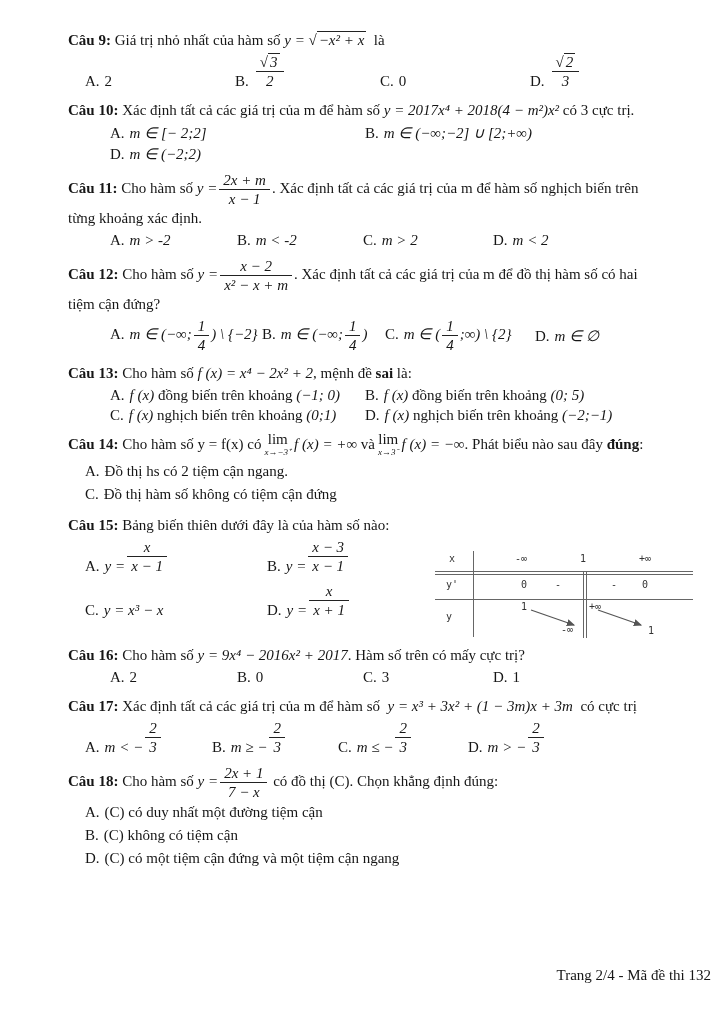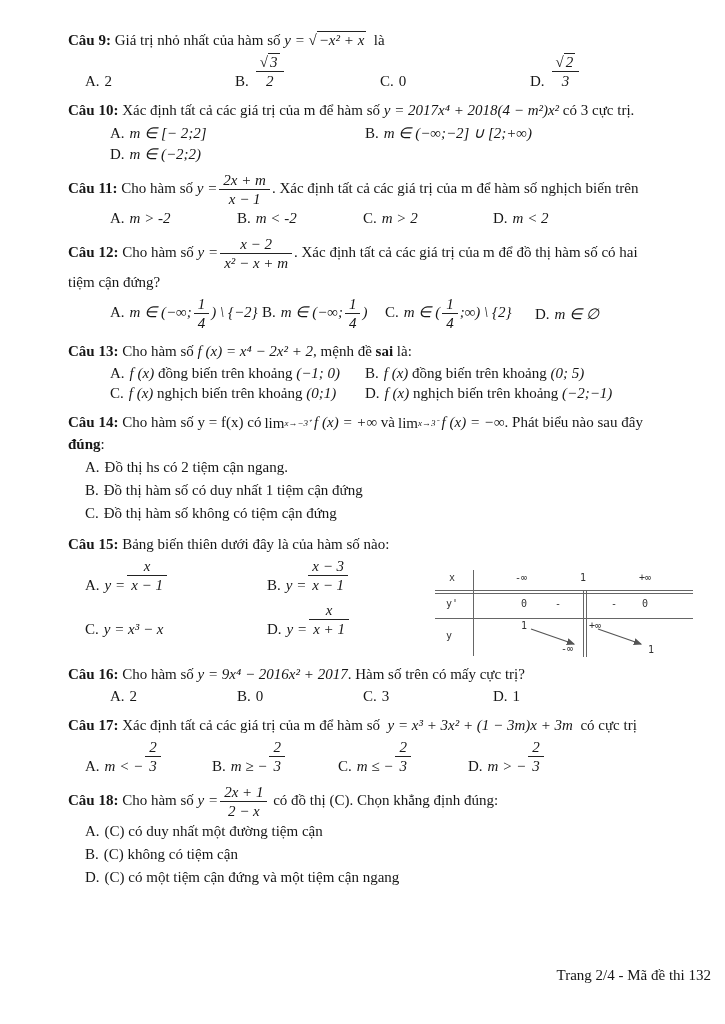--- a/index.html
+++ b/index.html
@@ -22,21 +22,21 @@
   
   .frac { display:inline-block; text-align:center; line-height:16px; font-style:italic; padding:0 2px; }
   .frac .num { display:block; border-bottom:1px solid #222; padding:0 4px 1px; }
   .frac .den { display:block; padding:1px 4px 0; }
   .vmid { vertical-align:middle; }
   
   .sq { white-space:nowrap; font-style:italic; }
   .sq .rsym { font-style:normal; }
   .sq .rbar { border-top:1px solid #222; padding:0 2px; }
   
-  .lim { display:inline-flex; align-items:center; vertical-align:middle; line-height:13px; margin:0 3px; }
+  .lim { display:inline-flex; flex-direction:column; align-items:center; vertical-align:middle; line-height:13px; margin:0 3px; }
   .lim .lw { font-size:15px; }
   .lim .ls { font-size:9px; font-style:italic; }
   
   .q15wrap { position:relative; min-height:96px; }
   .bbt { position:absolute; right:-10px; top:10px; width:258px; height:90px;
          font-family:"DejaVu Sans Mono", monospace; font-size:10px; color:#333; }
   .bbt .hl { position:absolute; left:0; right:0; height:1px; background:#666; }
   .bbt .vl { position:absolute; width:1px; background:#666; }
   .bbt .t  { position:absolute; white-space:nowrap; }
   .bbt svg { position:absolute; left:0; top:0; }
@@ -63,20 +63,21 @@
       <span class="col it" style="width:255px"><span class="ok" style="font-style:normal">A.</span><span>m ∈ [− 2;2]</span></span>
       <span class="col it"><span class="ok" style="font-style:normal">B.</span><span>m ∈ (−∞;−2] ∪ [2;+∞)</span></span>
     </div>
     <div class="row mid">
       <span class="col it"><span class="ok" style="font-style:normal">D.</span><span>m ∈ (−2;2)</span></span>
     </div>
   </div>
 
   <div class="q">
     <p><b class="qlabel">Câu 11:</b> <span>Cho hàm số</span> <span class="it">y =</span><span class="frac vmid"><span class="num">2x + m</span><span class="den">x − 1</span></span><span>. Xác định tất cả các giá trị của m để hàm số nghịch biến trên</span></p>
+    <p>từng khoảng xác định.</p>
     <div class="row mid">
       <span class="col" style="width:127px"><span class="ok">A.</span><span class="it">m &gt; -2</span></span>
       <span class="col" style="width:126px"><span class="ok">B.</span><span class="it">m &lt; -2</span></span>
       <span class="col" style="width:130px"><span class="ok">C.</span><span class="it">m &gt; 2</span></span>
       <span class="col"><span class="ok">D.</span><span class="it">m &lt; 2</span></span>
     </div>
   </div>
 
   <div class="q">
     <p><b class="qlabel">Câu 12:</b> <span>Cho hàm số</span> <span class="it">y =</span><span class="frac vmid"><span class="num">x − 2</span><span class="den">x² − x + m</span></span><span>. Xác định tất cả các giá trị của m để đồ thị hàm số có hai</span></p>
@@ -104,21 +105,20 @@
   <div class="q">
     <p><b class="qlabel">Câu 14:</b> <span>Cho hàm số y = f(x) có</span><span class="lim">
           <span class="lw">lim</span>
           <span class="ls">x→−3⁺</span>
         </span><span class="it">f (x) = +∞</span> <span>và</span><span class="lim">
           <span class="lw">lim</span>
           <span class="ls">x→3⁻</span>
         </span><span class="it">f (x) = −∞</span><span>. Phát biểu nào sau đây</span> <b>đúng</b><span>:</span></p>
     <div class="stack">
       <p><span class="ok">A.</span><span>Đồ thị hs có 2 tiệm cận ngang.</span></p>
-      <p><span class="ok">B.</span><span>Đồ thị hàm số có duy nhất 1 tiệm cận đứng</span></p>
       <p><span class="ok">C.</span><span>Đồ thị hàm số không có tiệm cận đứng</span></p>
     </div>
   </div>
 
   <div class="q">
     <p><b class="qlabel">Câu 15:</b> <span>Bảng biến thiên dưới đây là của hàm số nào:</span></p>
     <div class="q15wrap">
       <div class="row">
         <span class="col" style="width:182px"><span class="ok">A.</span><span class="it">y =</span><span class="frac"><span class="num">x</span><span class="den">x − 1</span></span></span>
         <span class="col"><span class="ok">B.</span><span class="it">y =</span><span class="frac"><span class="num">x − 3</span><span class="den">x − 1</span></span></span>
@@ -175,21 +175,21 @@
     <p><b class="qlabel">Câu 17:</b> <span>Xác định tất cả các giá trị của m để hàm số</span>&nbsp; <span class="it">y = x³ + 3x² + (1 − 3m)x + 3m</span>&nbsp; <span>có cực trị</span></p>
     <div class="row">
       <span class="col" style="width:127px"><span class="ok">A.</span><span class="it">m &lt; −</span><span class="frac"><span class="num">2</span><span class="den">3</span></span></span>
       <span class="col" style="width:126px"><span class="ok">B.</span><span class="it">m ≥ −</span><span class="frac"><span class="num">2</span><span class="den">3</span></span></span>
       <span class="col" style="width:130px"><span class="ok">C.</span><span class="it">m ≤ −</span><span class="frac"><span class="num">2</span><span class="den">3</span></span></span>
       <span class="col"><span class="ok">D.</span><span class="it">m &gt; −</span><span class="frac"><span class="num">2</span><span class="den">3</span></span></span>
     </div>
   </div>
 
   <div class="q">
-    <p><b class="qlabel">Câu 18:</b> <span>Cho hàm số</span> <span class="it">y =</span><span class="frac vmid"><span class="num">2x + 1</span><span class="den">2 − x</span></span> <span>có đồ thị (C). Chọn khẳng định đúng:</span></p>
+    <p><b class="qlabel">Câu 18:</b> <span>Cho hàm số</span> <span class="it">y =</span><span class="frac vmid"><span class="num">2x + 1</span><span class="den">7 − x</span></span> <span>có đồ thị (C). Chọn khẳng định đúng:</span></p>
     <div class="stack">
       <p><span class="ok">A.</span><span>(C) có duy nhất một đường tiệm cận</span></p>
       <p><span class="ok">B.</span><span>(C) không có tiệm cận</span></p>
       <p><span class="ok">D.</span><span>(C) có một tiệm cận đứng và một tiệm cận ngang</span></p>
     </div>
   </div>
 
   <div class="footer">Trang 2/4 - Mã đề thi 132</div>
 </div>
 

